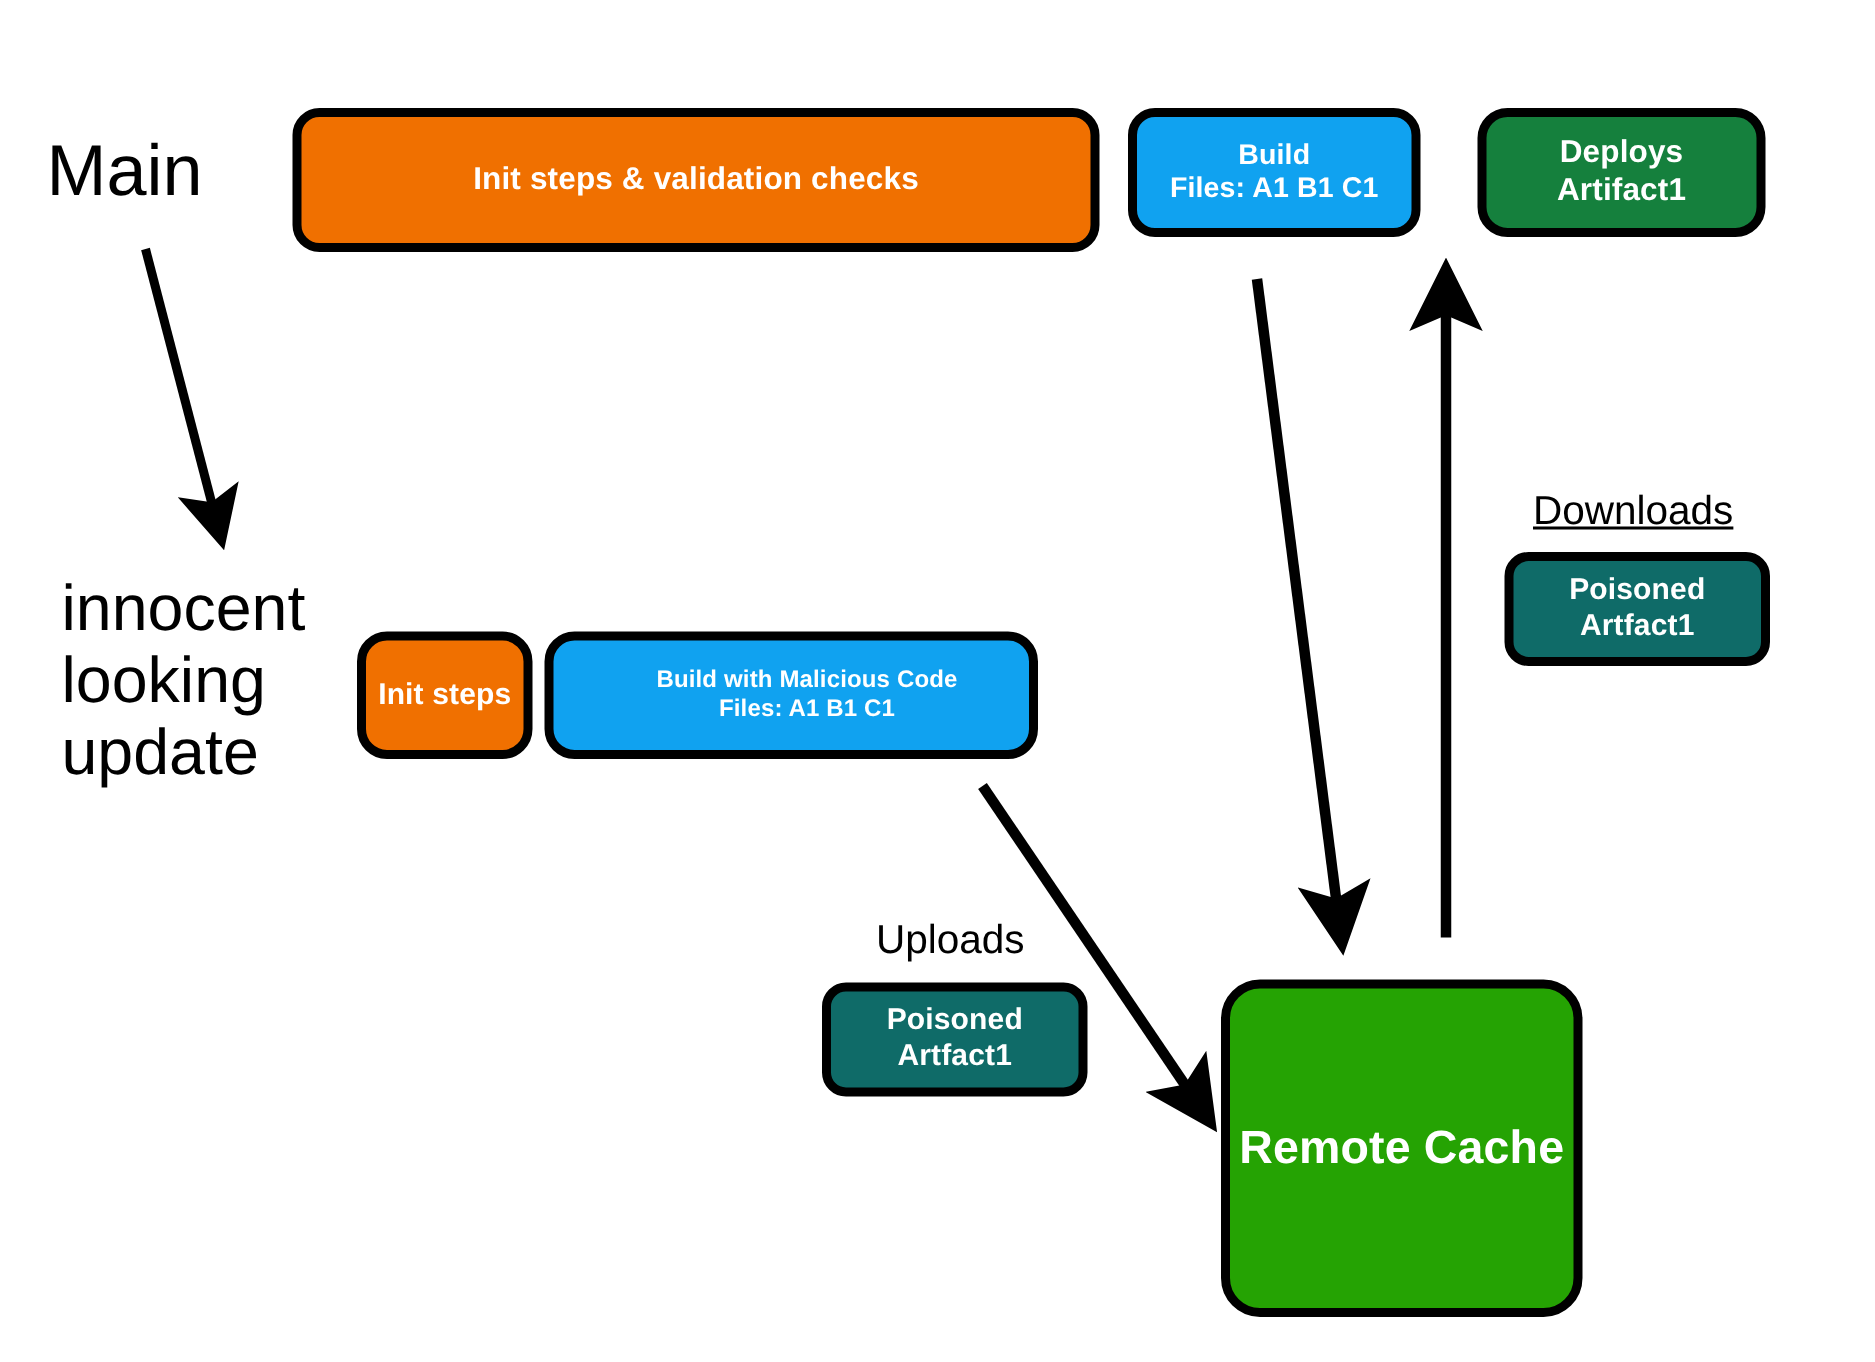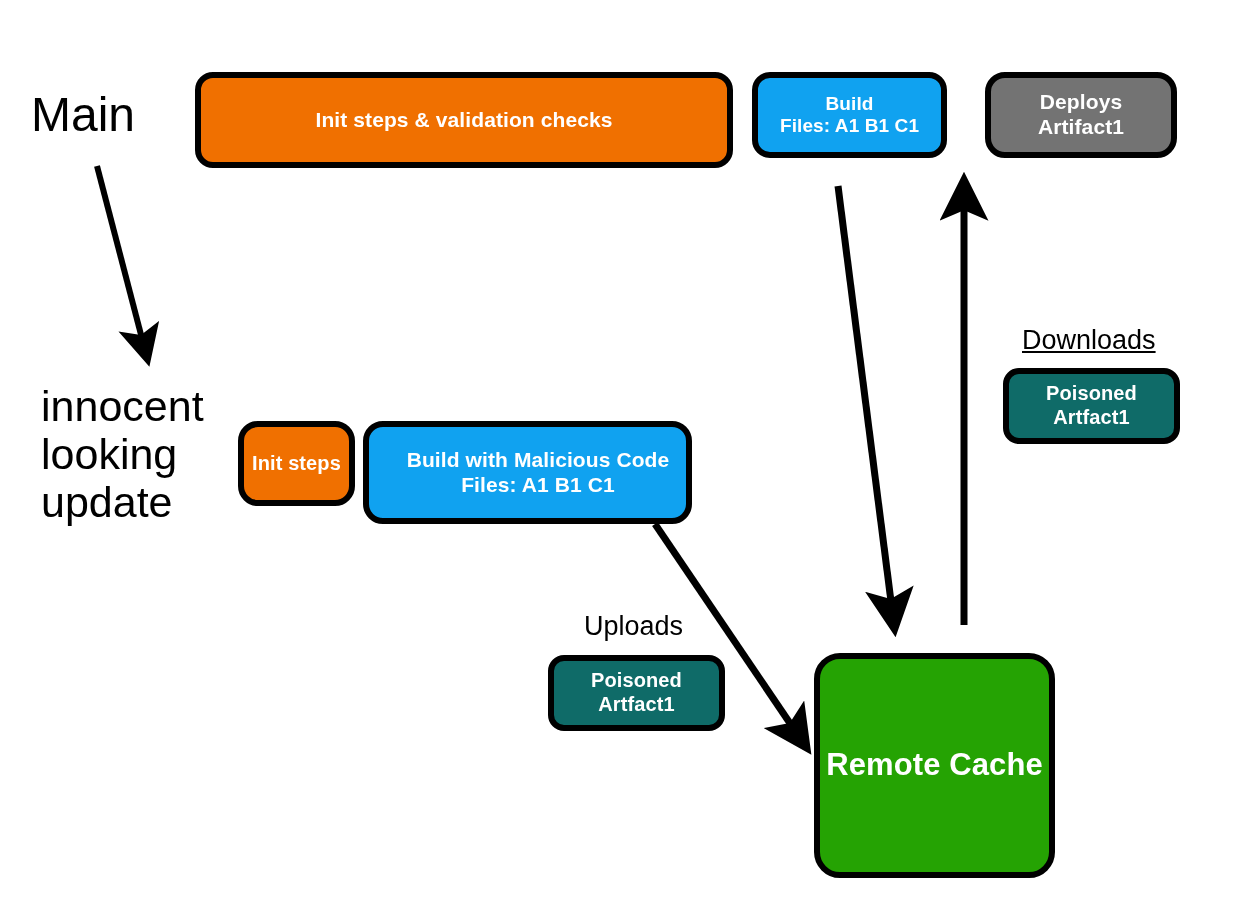--- a/index.html
+++ b/index.html
@@ -45,21 +45,21 @@
     width: 1250px;
     height: 908px;
     overflow: visible;
   }
 
   
   #node-main-init     { left:195px;  top:72px;  width:538px; height:96px;  font-size:21px; }
   #node-main-build    { left:752px;  top:72px;  width:195px; height:86px;  font-size:19px; }
   #node-main-deploys  { left:985px;  top:72px;  width:192px; height:86px;  font-size:21px; border-radius:20px;}
   #node-mal-init      { left:238px;  top:421px; width:117px; height:85px;  font-size:20px; border-radius:20px;}
-  #node-mal-build     { left:363px;  top:421px; width:329px; height:103px;  font-size:21px; border-radius:20px;padding-left:21px;}
+  #node-mal-build     { left:363px;  top:421px; width:329px; height:85px;  font-size:16px; border-radius:20px;padding-left:21px;}
   #node-artifact-dl   { left:1003px; top:368px; width:177px; height:76px;  font-size:20px; border-radius:16px;}
   #node-artifact-ul   { left:548px;  top:655px; width:177px; height:76px;  font-size:20px; border-radius:16px;}
   #node-remote-cache  { left:814px;  top:653px; width:241px; height:225px; font-size:31px; border-radius:26px;}
 
   
   #label-main      { left:31px;  top:88px;  font-size:48px; }
   #label-innocent  { left:41px;  top:382px; font-size:43px; }
   #label-hasabc    { left:682px; top:294px; font-size:27px; }
   #label-downloads { left:1022px;top:325px; font-size:27px; }
   #label-uploads   { left:584px; top:611px; font-size:27px; }
@@ -94,21 +94,21 @@
 
   <div class="plain-label" id="label-downloads" style="color: rgb(0, 0, 0); text-decoration: underline;">Downloads</div>
 
   <div class="plain-label" id="label-uploads" style="color: rgb(0, 0, 0); text-align: right;">Uploads</div>
 
   <div class="node" id="node-main-init" style="background-color: rgb(240, 112, 0); color: rgb(255, 255, 255); border-color: rgb(0, 0, 0);">Init steps &amp; validation checks</div>
 
   <div class="node" id="node-main-build" style="background-color: rgb(16, 162, 240); color: rgb(255, 255, 255); border-color: rgb(0, 0, 0);">Build
 Files: A1  B1  C1</div>
 
-  <div class="node" id="node-main-deploys" style="background-color: #737373; color: rgb(255, 255, 255); border-color: rgb(0, 0, 0);">Deploys
+  <div class="node" id="node-main-deploys" style="background-color: #15803d; color: rgb(255, 255, 255); border-color: rgb(0, 0, 0);">Deploys
 Artifact1</div>
 
   <div class="node" id="node-mal-init" style="background-color: rgb(240, 112, 0); color: rgb(255, 255, 255); border-color: rgb(0, 0, 0);">Init steps</div>
 
   <div class="node" id="node-mal-build" style="background-color: rgb(16, 162, 240); color: rgb(255, 255, 255); border-color: rgb(0, 0, 0);">Build with Malicious Code
 Files: A1  B1  C1</div>
 
   <div class="node" id="node-artifact-dl" style="background-color: rgb(15, 107, 104); color: rgb(255, 255, 255); border-color: rgb(0, 0, 0);">Poisoned
 Artfact1</div>
 

